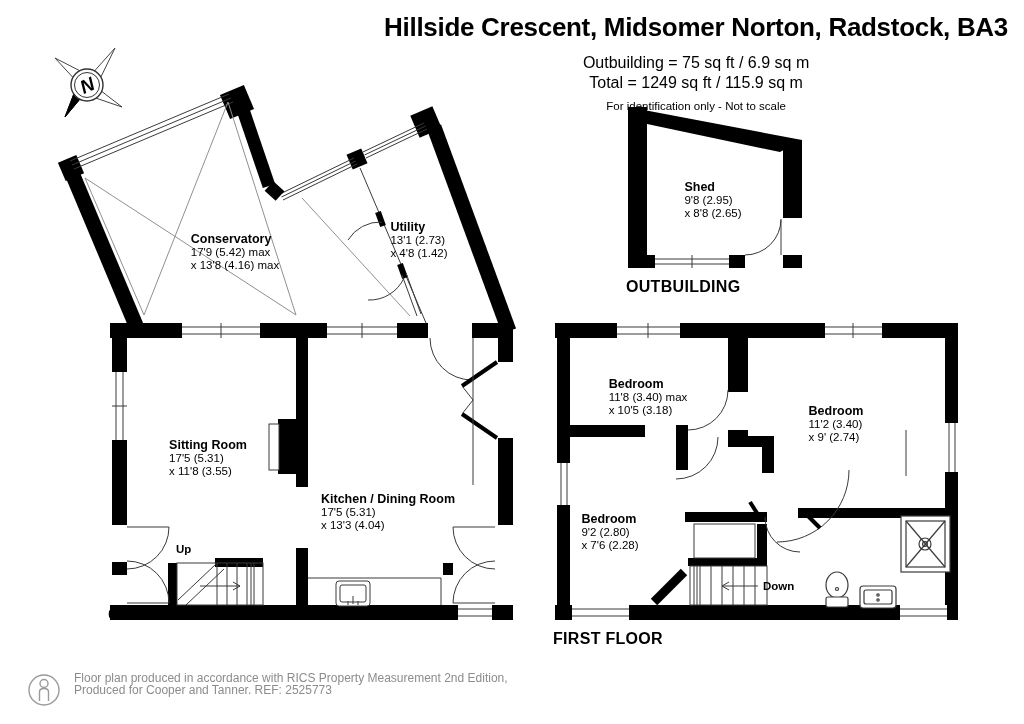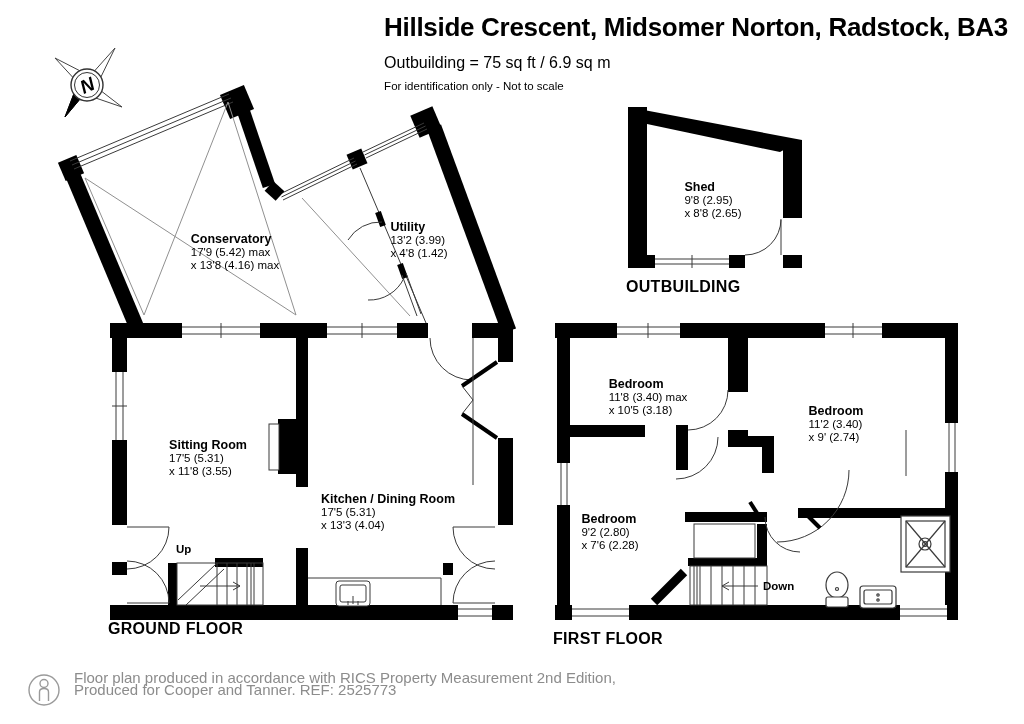--- a/index.html
+++ b/index.html
@@ -1,29 +1,29 @@
 <!DOCTYPE html>
 <html><head>
 <meta charset="utf-8">
 <style>
   html,body{margin:0;padding:0;background:#fff;}
   #stage{position:relative;width:1024px;height:724px;background:#fff;overflow:hidden;
          font-family:"Liberation Sans", sans-serif;color:#000;}
   svg text{font-family:"Liberation Sans", sans-serif;}
-  .title-block{position:absolute;top:12px;right:16px;text-align:left;}
+  .title-block{position:absolute;top:12px;right:16px;text-align:center;}
   .title-block h1{margin:0 0 10px 0;font-size:26px;font-weight:bold;letter-spacing:-.3px;}
   .area-line{font-size:16px;line-height:20px;}
   .note-line{font-size:11.5px;margin-top:7px;}
   .room-label{position:absolute;transform:translateX(-50%);text-align:left;line-height:1.13;white-space:nowrap;}
   .room-label .rn{font-weight:bold;font-size:12.5px;}
   .room-label .rd{font-size:11.5px;}
   .floor-label{position:absolute;font-weight:bold;font-size:16px;letter-spacing:.3px;white-space:nowrap;}
   .stair-label{position:absolute;font-weight:bold;font-size:11.5px;white-space:nowrap;}
   .footer{position:absolute;left:26px;top:672px;display:flex;align-items:flex-start;}
-  .footer-text{margin-left:12px;font-size:15px;line-height:12.3px;color:#8c8c8c;}
+  .footer-text{margin-left:12px;font-size:12px;line-height:12.3px;color:#8c8c8c;}
   .plan-svg{position:absolute;left:0;top:0;}
 </style>
 </head>
 <body>
 
 <div id="stage">
 
   <svg class="plan-svg" width="1024" height="724" viewBox="0 0 1024 724">
 
     <g stroke="#444" stroke-width="1" fill="#fff">
@@ -285,31 +285,32 @@
         <line x1="655" y1="264" x2="729" y2="264"></line>
       <line x1="692" y1="255" x2="692" y2="268"></line>
       <line x1="781" y1="220" x2="781" y2="255"></line>
       <path d="M 745 255 A 36 36 0 0 0 781 219"></path>
     </g>
   </svg>
 
   <div class="title-block">
     <h1>Hillside Crescent, Midsomer Norton, Radstock, BA3</h1>
     <div class="area-line">Outbuilding = 75 sq ft / 6.9 sq m</div>
+    <div class="area-line">Total = 1249 sq ft / 115.9 sq m</div>
     <div class="note-line">For identification only - Not to scale</div>
   </div>
 
   <div class="room-label" style="left:235px;top:232px">
     <div class="rn">Conservatory</div>
     <div class="rd">17'9 (5.42) max</div>
     <div class="rd">x 13'8 (4.16) max</div>
   </div>
   <div class="room-label" style="left:419px;top:220px">
     <div class="rn">Utility</div>
-    <div class="rd">13'2 (3.99)</div>
+    <div class="rd">13'1 (2.73)</div>
     <div class="rd">x 4'8 (1.42)</div>
   </div>
   <div class="room-label" style="left:208px;top:438px">
     <div class="rn">Sitting Room</div>
     <div class="rd">17'5 (5.31)</div>
     <div class="rd">x 11'8 (3.55)</div>
   </div>
   <div class="room-label" style="left:388px;top:492px">
     <div class="rn">Kitchen / Dining Room</div>
     <div class="rd">17'5 (5.31)</div>
@@ -332,21 +333,21 @@
   </div>
   <div class="room-label" style="left:610px;top:512px">
     <div class="rn">Bedroom</div>
     <div class="rd">9'2 (2.80)</div>
     <div class="rd">x 7'6 (2.28)</div>
   </div>
 
   <div class="stair-label" style="left:176px;top:543px">Up</div>
   <div class="stair-label" style="left:763px;top:580px">Down</div>
 
-  <div class="floor-label" style="left:108px;top:620px">GROUND FLOOR</div>
+  <div class="floor-label" style="left:108px;top:606px">GROUND FLOOR</div>
   <div class="floor-label" style="left:553px;top:630px">FIRST FLOOR</div>
   <div class="floor-label" style="left:626px;top:278px">OUTBUILDING</div>
 
   <div class="footer">
     <svg width="36" height="36" viewBox="0 0 36 36">
       <circle cx="18" cy="18" r="15" fill="none" stroke="#9a9a9a" stroke-width="1.4"></circle>
       <circle cx="18" cy="11.5" r="4" fill="none" stroke="#9a9a9a" stroke-width="1.4"></circle>
       <path d="M13.5 29 L13.5 20 Q13.5 16.5 18 16.5 Q22.5 16.5 22.5 20 L22.5 29" fill="none" stroke="#9a9a9a" stroke-width="1.4"></path>
     </svg>
     <div class="footer-text">

